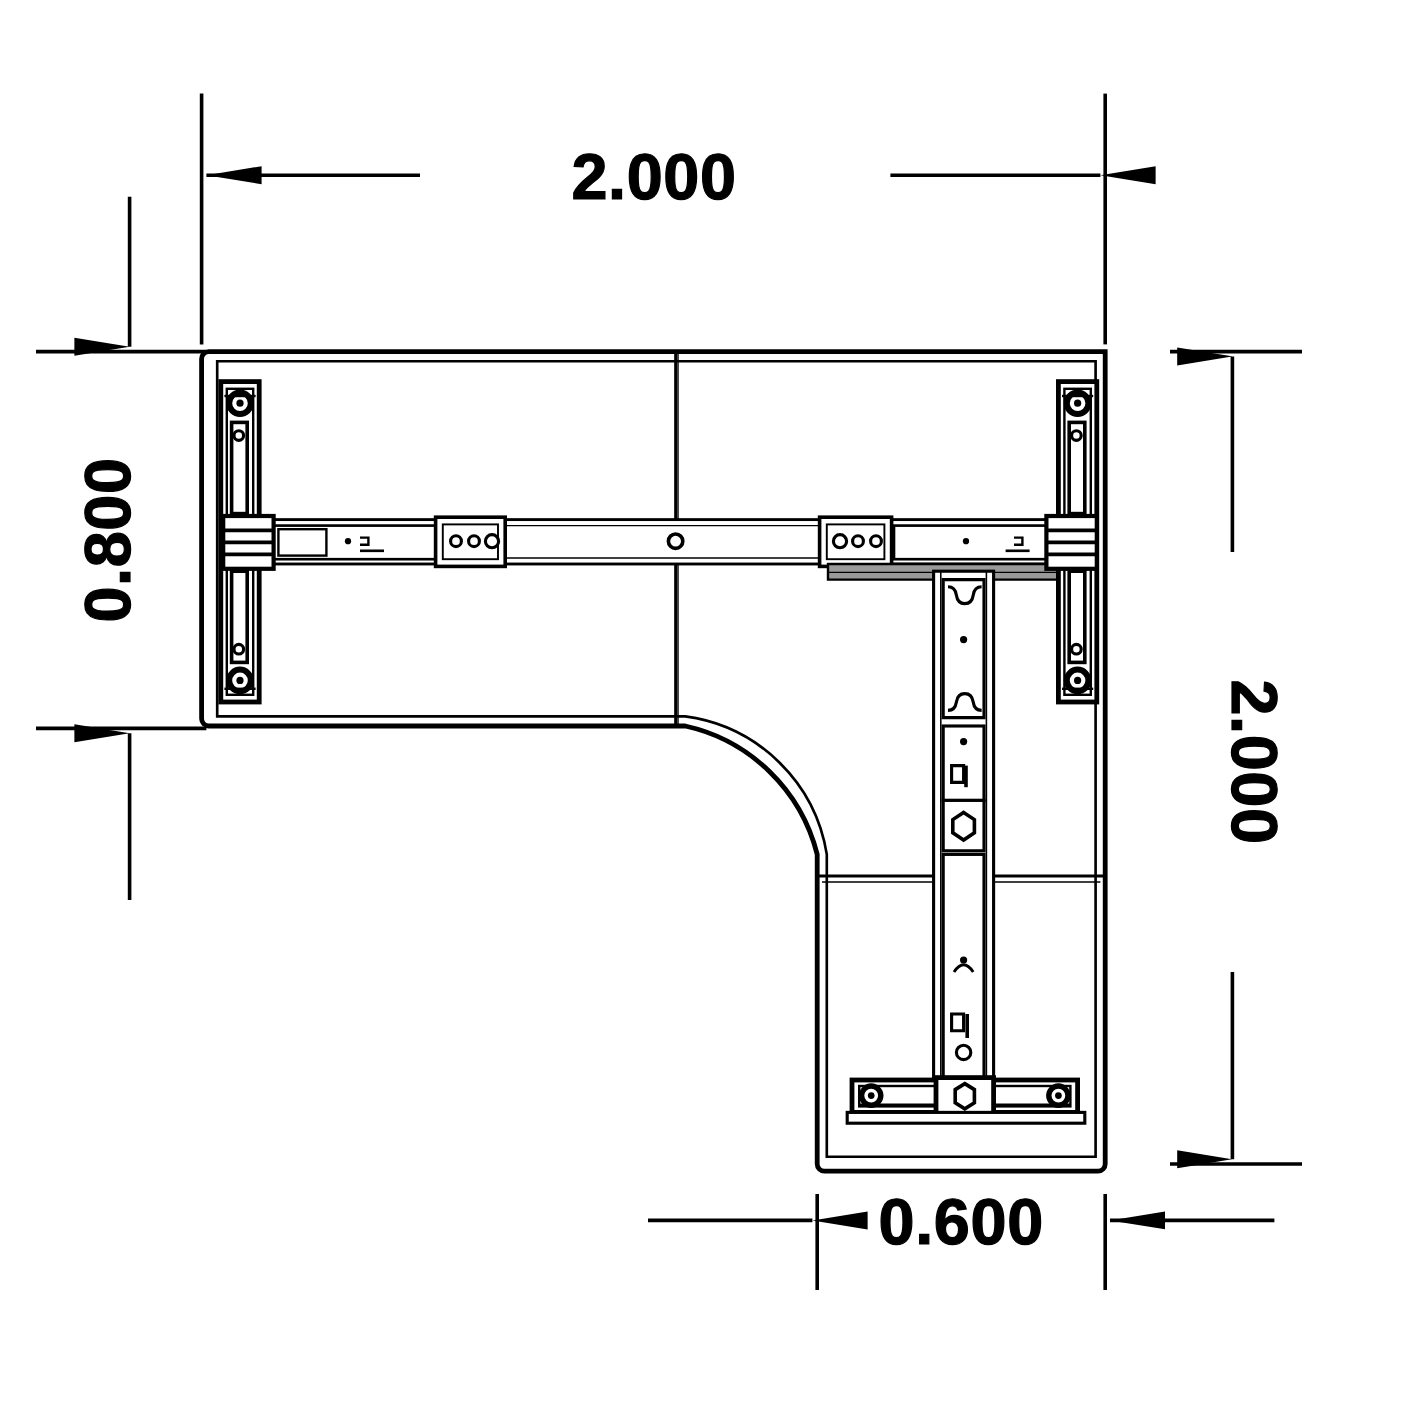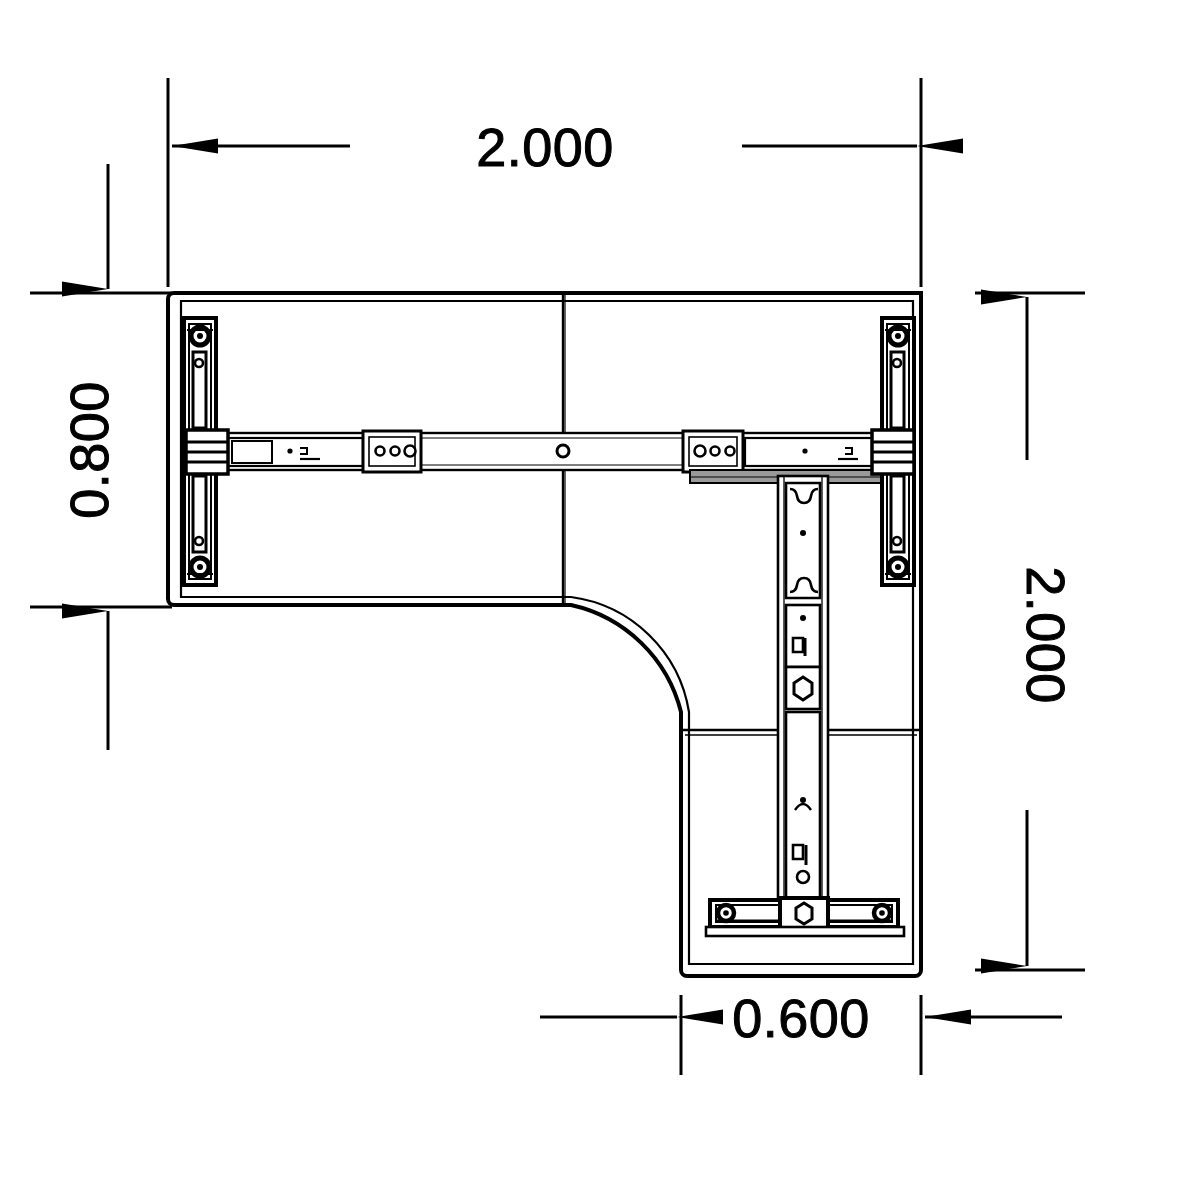--- a/index.html
+++ b/index.html
@@ -6,21 +6,21 @@
   html,body{margin:0;padding:0;background:#ffffff;}
   body{
     width:1181px;height:1181px;
     font-family:"Liberation Sans", sans-serif;
     overflow:hidden;
     position:relative;
   }
   #drawing-root{
     position:absolute;
     left:0;top:0;
-    width:1009px;height:1181px;
+    width:1009px;height:1181px;font-weight:bold;
   }
   svg{display:block;}
   .dim-text{
     font-family:"Liberation Sans", sans-serif;
     font-size:54px;
     fill:#000000;
     letter-spacing:0.5px;
   }
 </style>
 </head>

